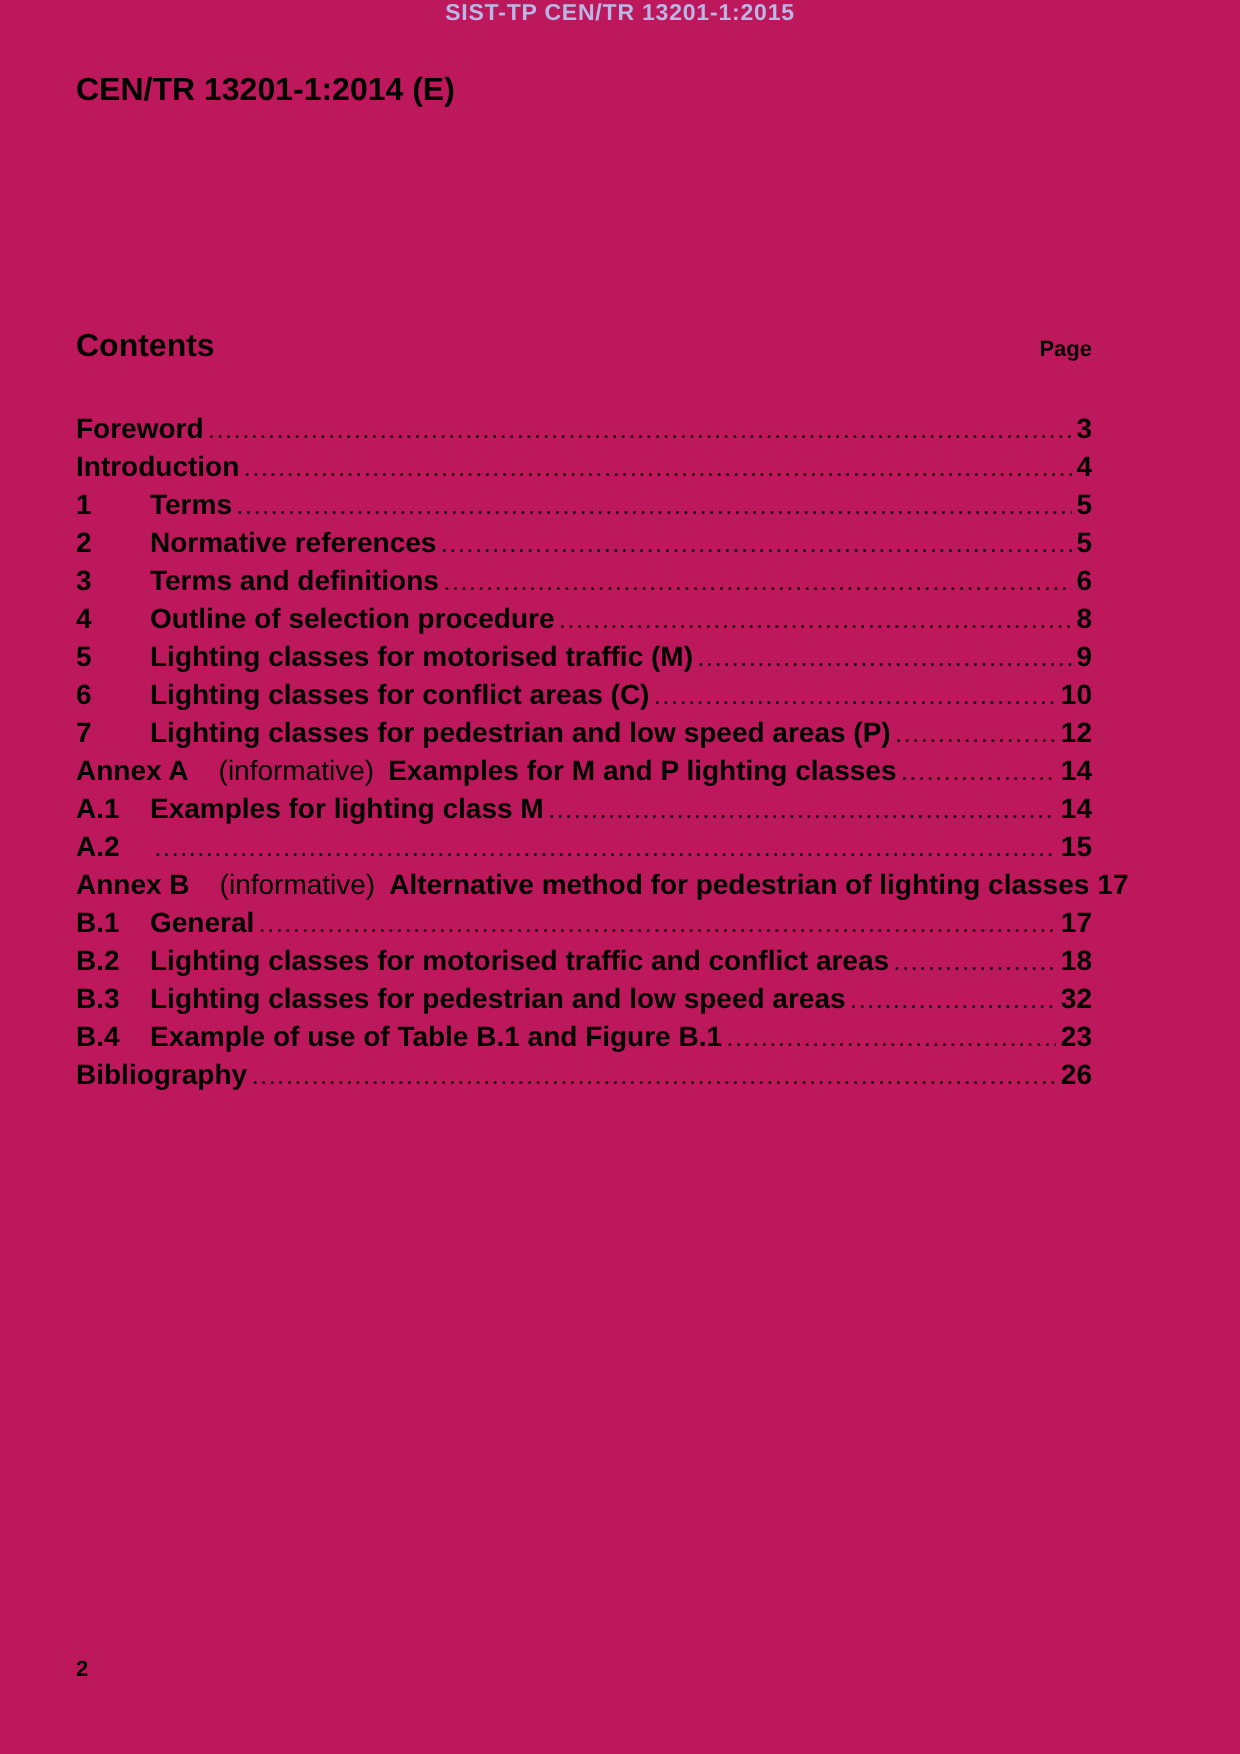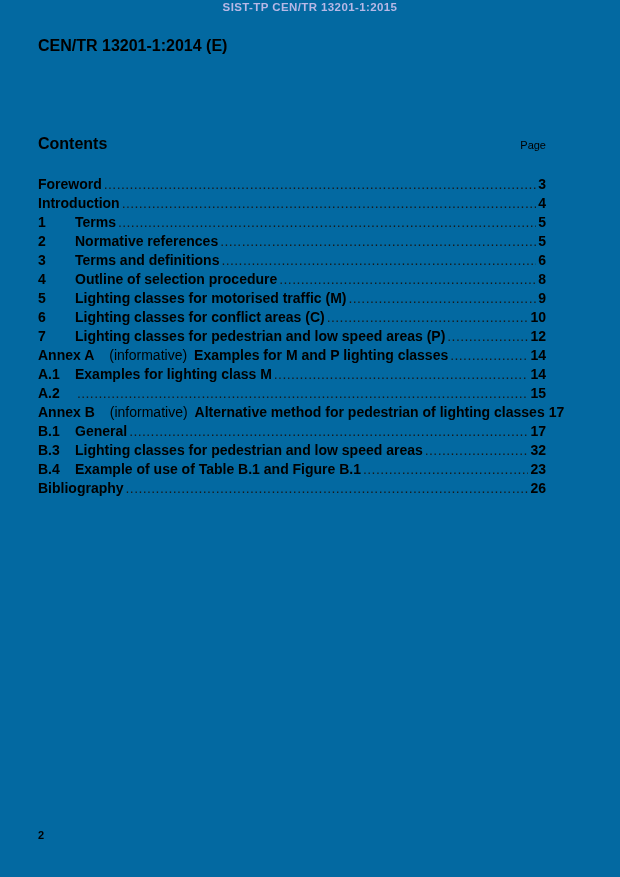--- a/index.html
+++ b/index.html
@@ -3,43 +3,44 @@
 <meta charset="utf-8">
 <style>
   html, body { margin: 0; padding: 0; background: #ffffff; }
   body {
     width: 620px; height: 877px;
     font-family: "Liberation Sans", sans-serif;
     color: #000;
     position: relative;
     overflow: hidden;
   }
-  .page { position: absolute; inset: 0; background: #0369a1; }
+  .page { position: absolute; inset: 0; background: #be185d; }
 
   .watermark {
     position: absolute; top: 1px; left: 0; width: 100%;
     text-align: center;
     font-size: 11.5px; font-weight: bold;
     color: #b8b8e6; letter-spacing: 0.4px;
   }
 
   .doc-code {
     position: absolute; top: 37px; left: 38px;
     font-size: 16px; font-weight: bold;
   }
 
   .toc-area {
     position: absolute; top: 134px; left: 38px; right: 74px;
   }
   .toc-head {
     display: flex; justify-content: space-between; align-items: baseline;
     margin-bottom: 21px;
+    margin-top: 30px;
   }
   .toc-title { font-size: 16px; font-weight: bold; line-height: 20px; }
-  .page-col-label { font-size: 11px; font-weight: normal; }
+  .page-col-label { font-size: 11px; font-weight: bold; }
 
   .toc-row {
     display: flex; align-items: baseline;
     height: 19px; line-height: 19px;
     font-size: 14px; font-weight: bold;
     white-space: nowrap;
   }
   .toc-num { flex: none; width: 37px; }
   .lbl { flex: none; }
   .lbl-note { font-weight: normal; margin-left: 15px; }
@@ -165,20 +166,26 @@
       <span class="pg">17</span>
     </div>
 
     <div class="toc-row">
       <span class="toc-num">B.1</span>
       <span class="lbl">General</span>
       <span class="dots"></span>
       <span class="pg">17</span>
     </div>
 
+    <div class="toc-row">
+      <span class="toc-num">B.2</span>
+      <span class="lbl">Lighting classes for motorised traffic and conflict areas</span>
+      <span class="dots"></span>
+      <span class="pg">18</span>
+    </div>
 
     <div class="toc-row">
       <span class="toc-num">B.3</span>
       <span class="lbl">Lighting classes for pedestrian and low speed areas</span>
       <span class="dots"></span>
       <span class="pg">32</span>
     </div>
 
     <div class="toc-row">
       <span class="toc-num">B.4</span>

